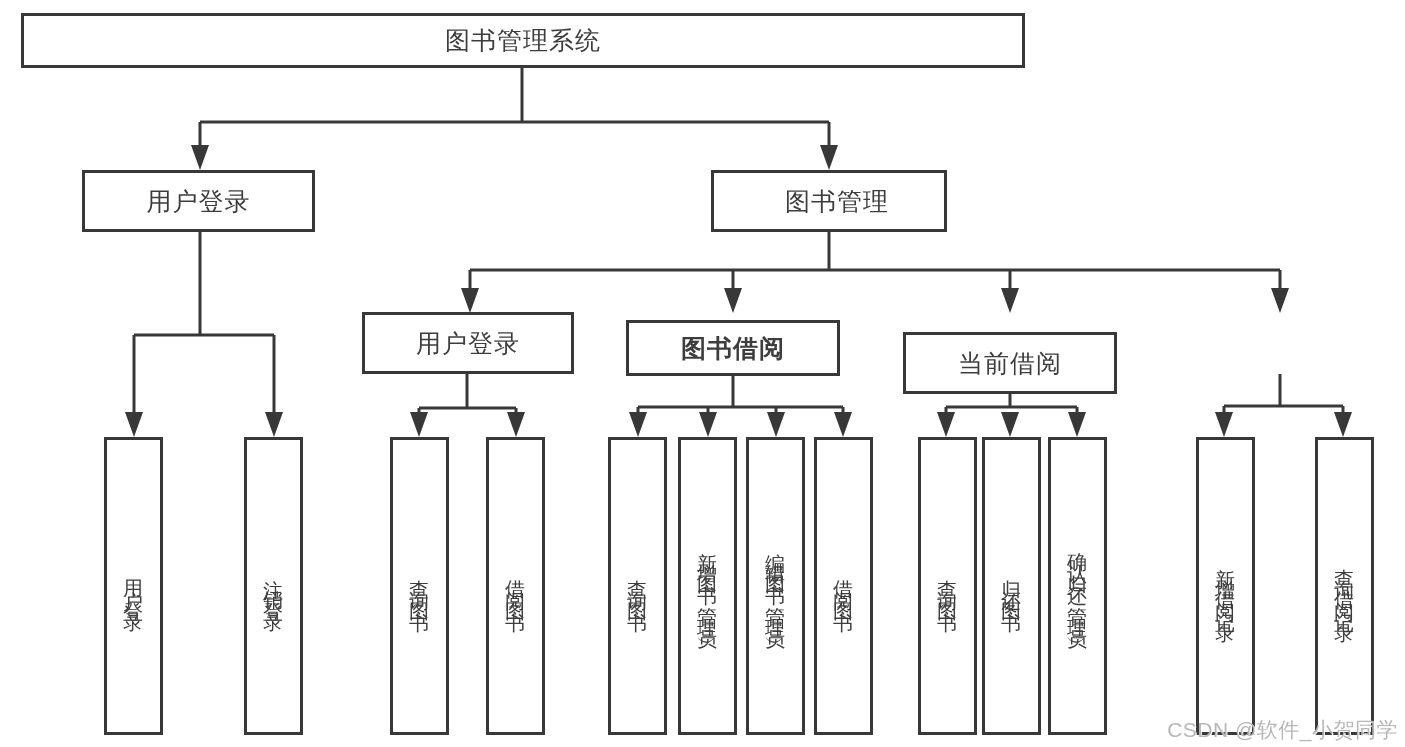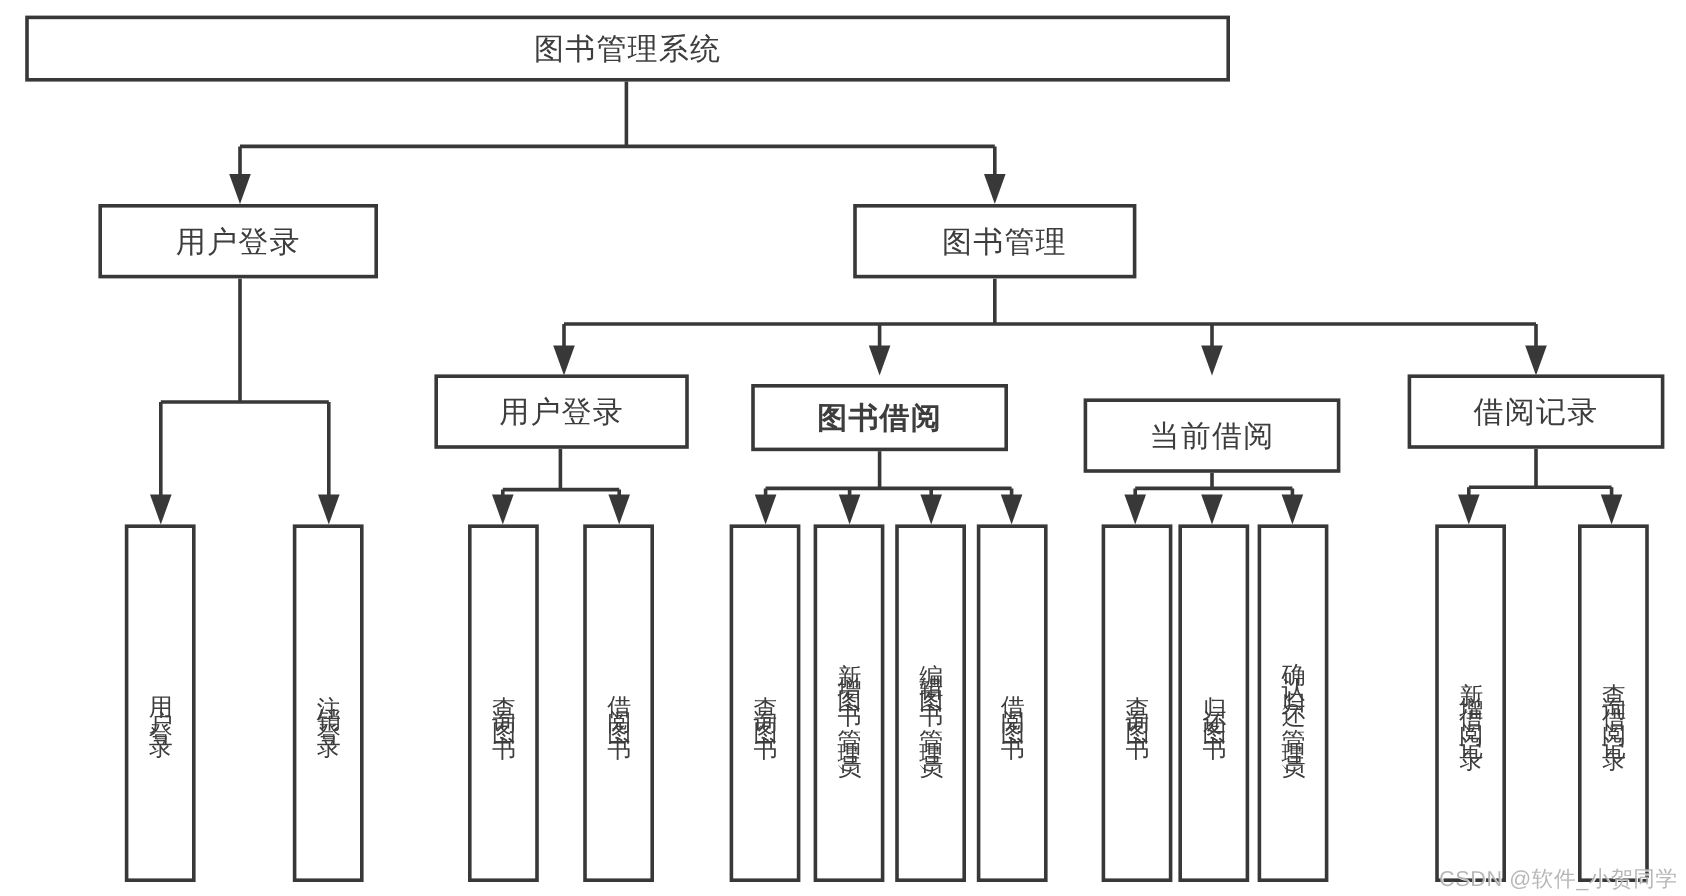--- a/index.html
+++ b/index.html
@@ -14,21 +14,21 @@
     position:absolute; box-sizing:border-box; background:#ffffff;
     border:3px solid #383838; display:flex; align-items:center; justify-content:center;
     color:#3d3d3d;
   }
   .hnode { font-size:25px; letter-spacing:1px; }
   .vnode .vtext {
     writing-mode:vertical-rl; font-size:20px; letter-spacing:11px; line-height:1;
   }
   .watermark {
     position:absolute; right:7px; bottom:3px; z-index:5;
-    font-size:18px; color:#b4b4b4; letter-spacing:0.5px; opacity:0.95;
+    font-size:21px; color:#b4b4b4; letter-spacing:0.5px; opacity:0.95;
     text-shadow:1px 1px 0 #ffffff;
   }
 </style>
 </head>
 <body>
 
 <div class="canvas">
 
   <svg class="edges" viewBox="0 0 1405 747">
     <g>
@@ -86,23 +86,20 @@
 
   <div class="node hnode" style="left:362px; top:312px; width:212px; height:62px;">
     <span>用户登录</span>
   </div>
   <div class="node hnode" style="left:626px; top:320px; width:214px; height:56px;font-weight:bold;">
     <span>图书借阅</span>
   </div>
   <div class="node hnode" style="left:903px; top:332px; width:214px; height:62px;">
     <span>当前借阅</span>
   </div>
-  <div class="node hnode" style="left:1173px; top:312px; width:214px; height:62px;">
-    <span>借阅记录</span>
-  </div>
 
   <div class="node vnode" style="left:104px; top:437px; width:59px; height:298px;">
     <span class="vtext">用户登录</span>
   </div>
   <div class="node vnode" style="left:244px; top:437px; width:59px; height:298px;">
     <span class="vtext">注销登录</span>
   </div>
 
   <div class="node vnode" style="left:390px; top:437px; width:59px; height:298px;">
     <span class="vtext">查询图书</span>

